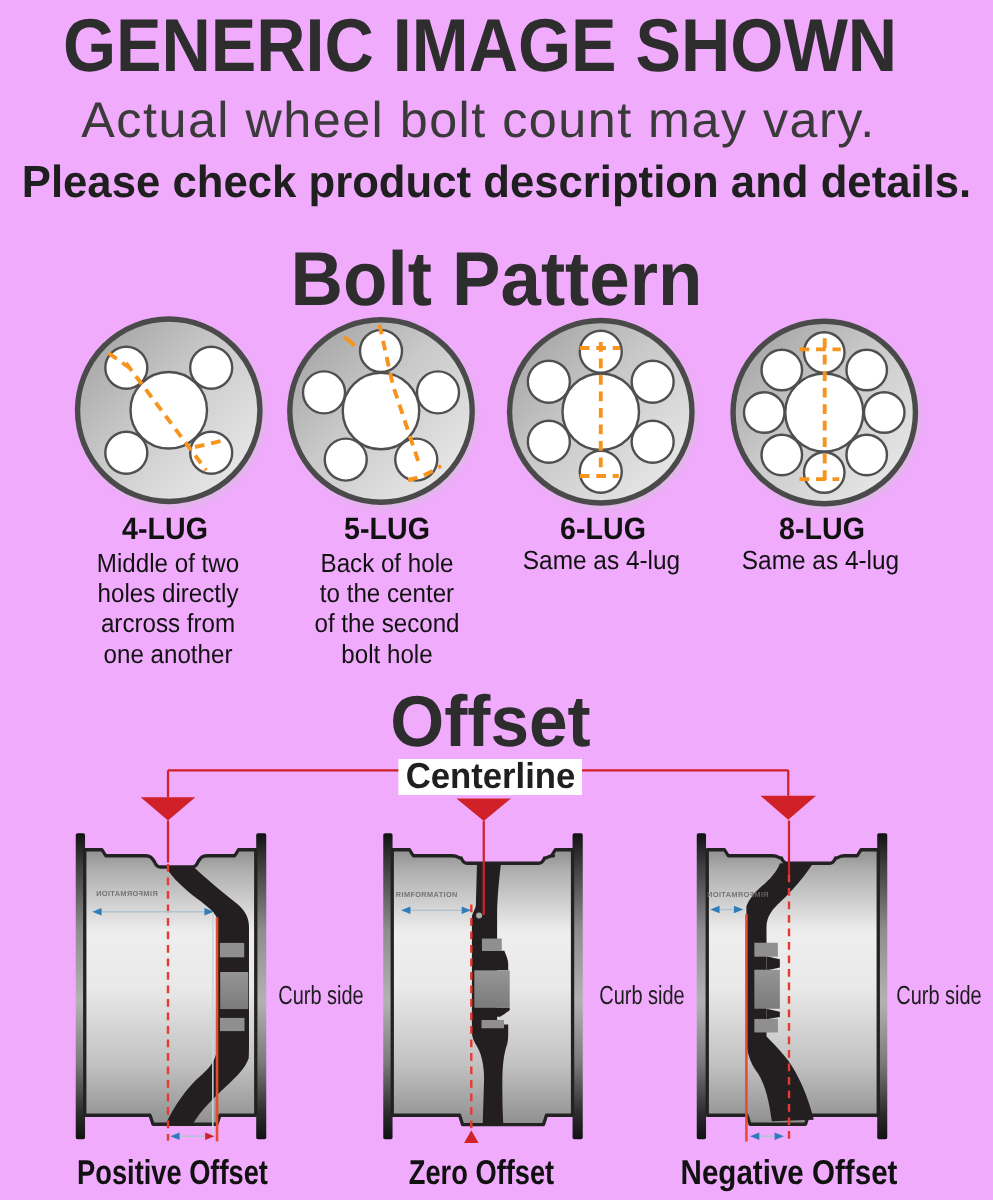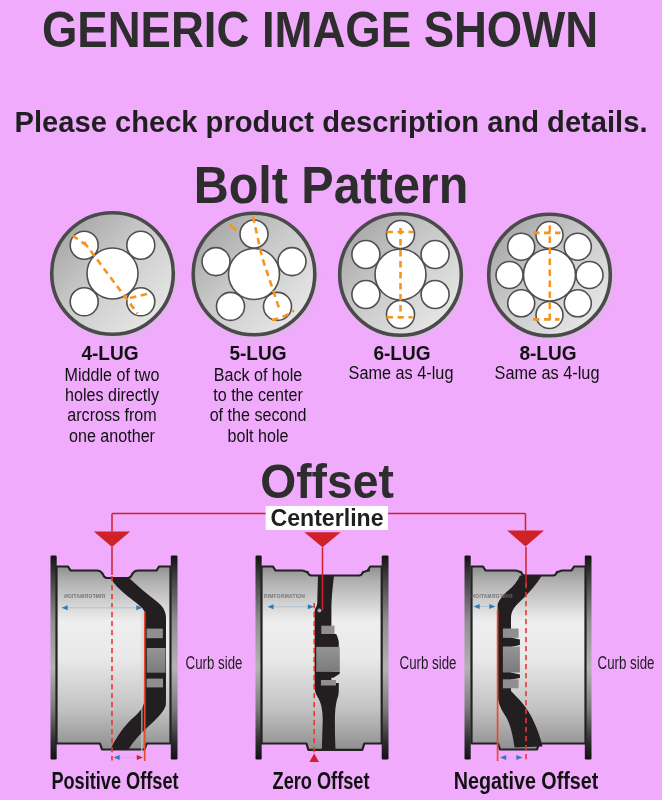--- a/index.html
+++ b/index.html
@@ -1,17 +1,18 @@
 <!DOCTYPE html>
 <html><head><meta charset="utf-8"><style>
 html,body{margin:0;padding:0;background:#fff}
 #page{position:relative;width:662px;height:800px;background:#f0abfc;font-family:"Liberation Sans",sans-serif;overflow:hidden}
 </style></head><body>
 <div id="page">
 <div style="position:absolute;white-space:nowrap;left:319.5px;top:5.3px;font-size:50px;font-weight:bold;color:#2d2d2d;line-height:1;transform:translateX(-50%) scaleX(0.91);transform-origin:center top;text-align:center;">GENERIC IMAGE SHOWN</div>
+<div style="position:absolute;white-space:nowrap;left:319px;top:63.5px;font-size:33.5px;font-weight:normal;color:#3a3a3a;letter-spacing:1.0px;line-height:1;transform:translateX(-50%);transform-origin:center top;text-align:center;">Actual wheel bolt count may vary.</div>
 <div style="position:absolute;white-space:nowrap;left:331px;top:106.5px;font-size:30px;font-weight:bold;color:#1f1f1f;line-height:1;transform:translateX(-50%) scaleX(0.971);transform-origin:center top;text-align:center;">Please check product description and details.</div>
 <div style="position:absolute;white-space:nowrap;left:331px;top:159.5px;font-size:51px;font-weight:bold;color:#2d2d2d;line-height:1;transform:translateX(-50%) scaleX(0.95);transform-origin:center top;text-align:center;">Bolt Pattern</div>
 <svg width="662" height="800" viewBox="0 0 662 800" style="position:absolute;left:0;top:0">
 <defs>
 <filter id="blr" x="-30%" y="-30%" width="160%" height="160%">
           <feGaussianBlur stdDeviation="2.2"></feGaussianBlur>
         </filter>
 <filter id="blr2" x="-30%" y="-30%" width="160%" height="160%">
           <feGaussianBlur stdDeviation="2"></feGaussianBlur>
         </filter>

